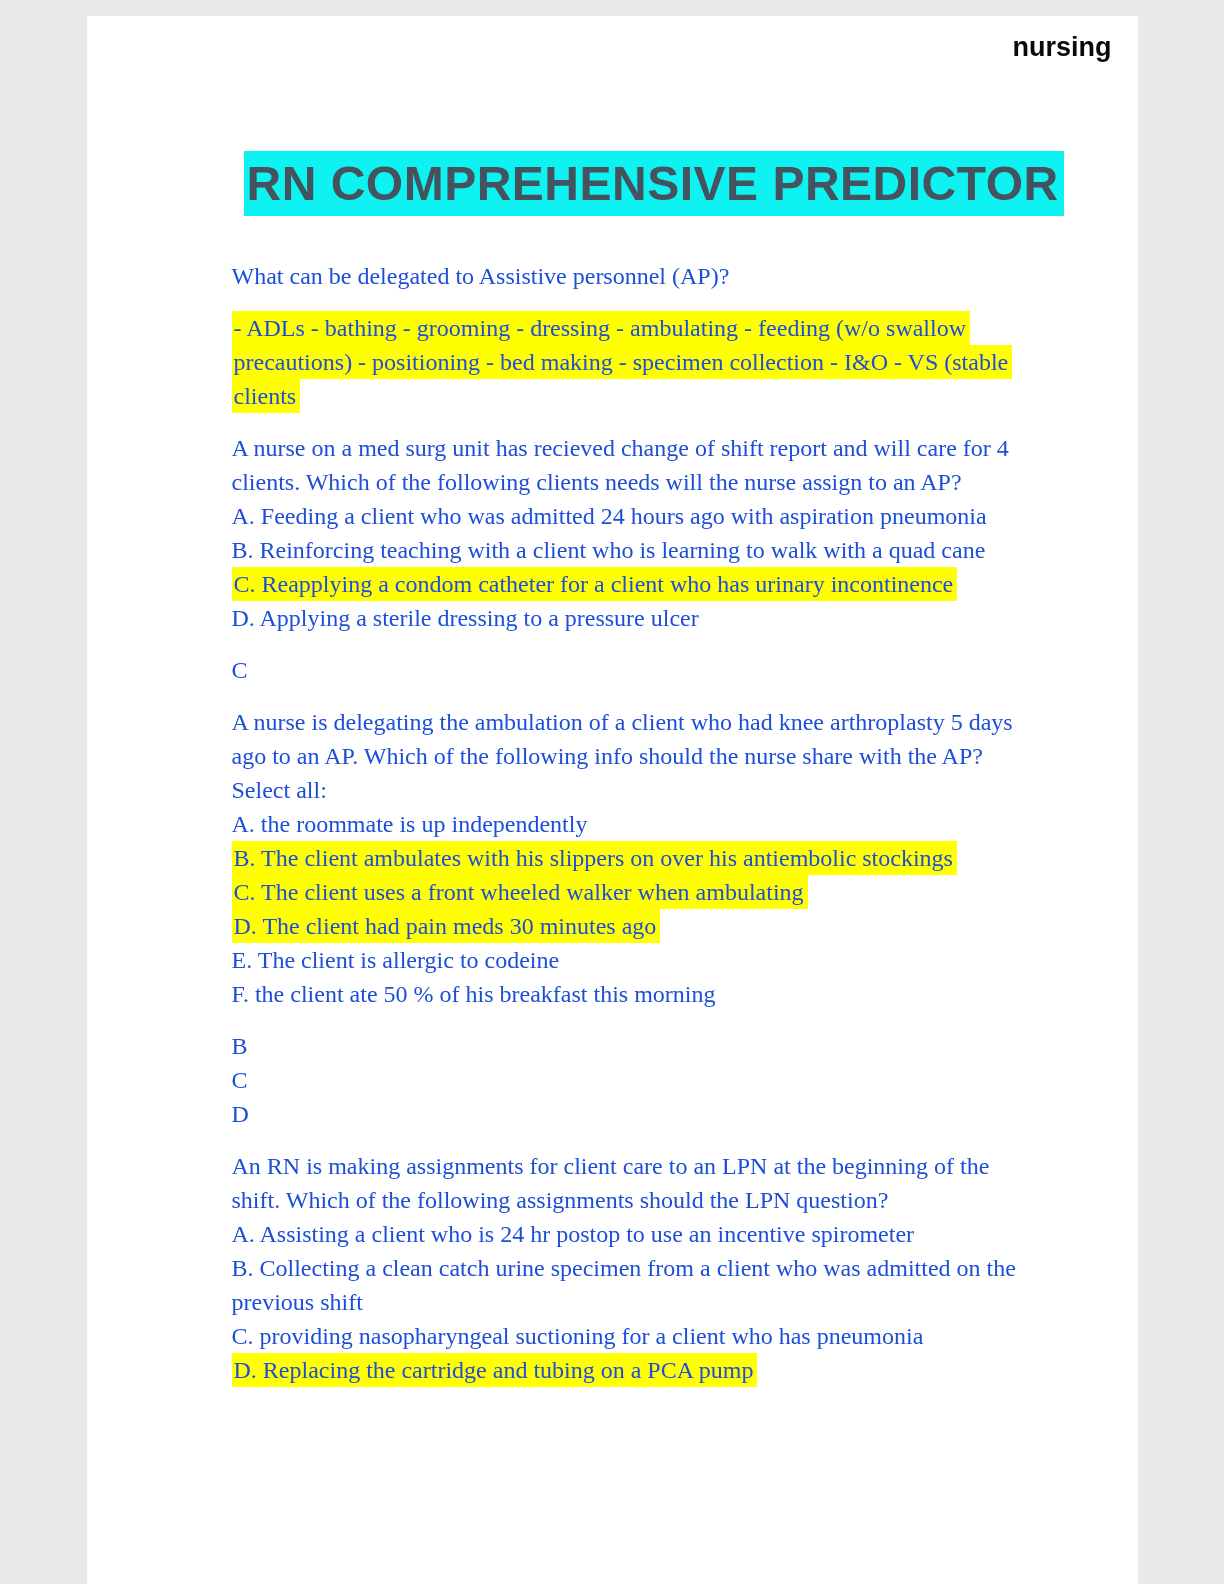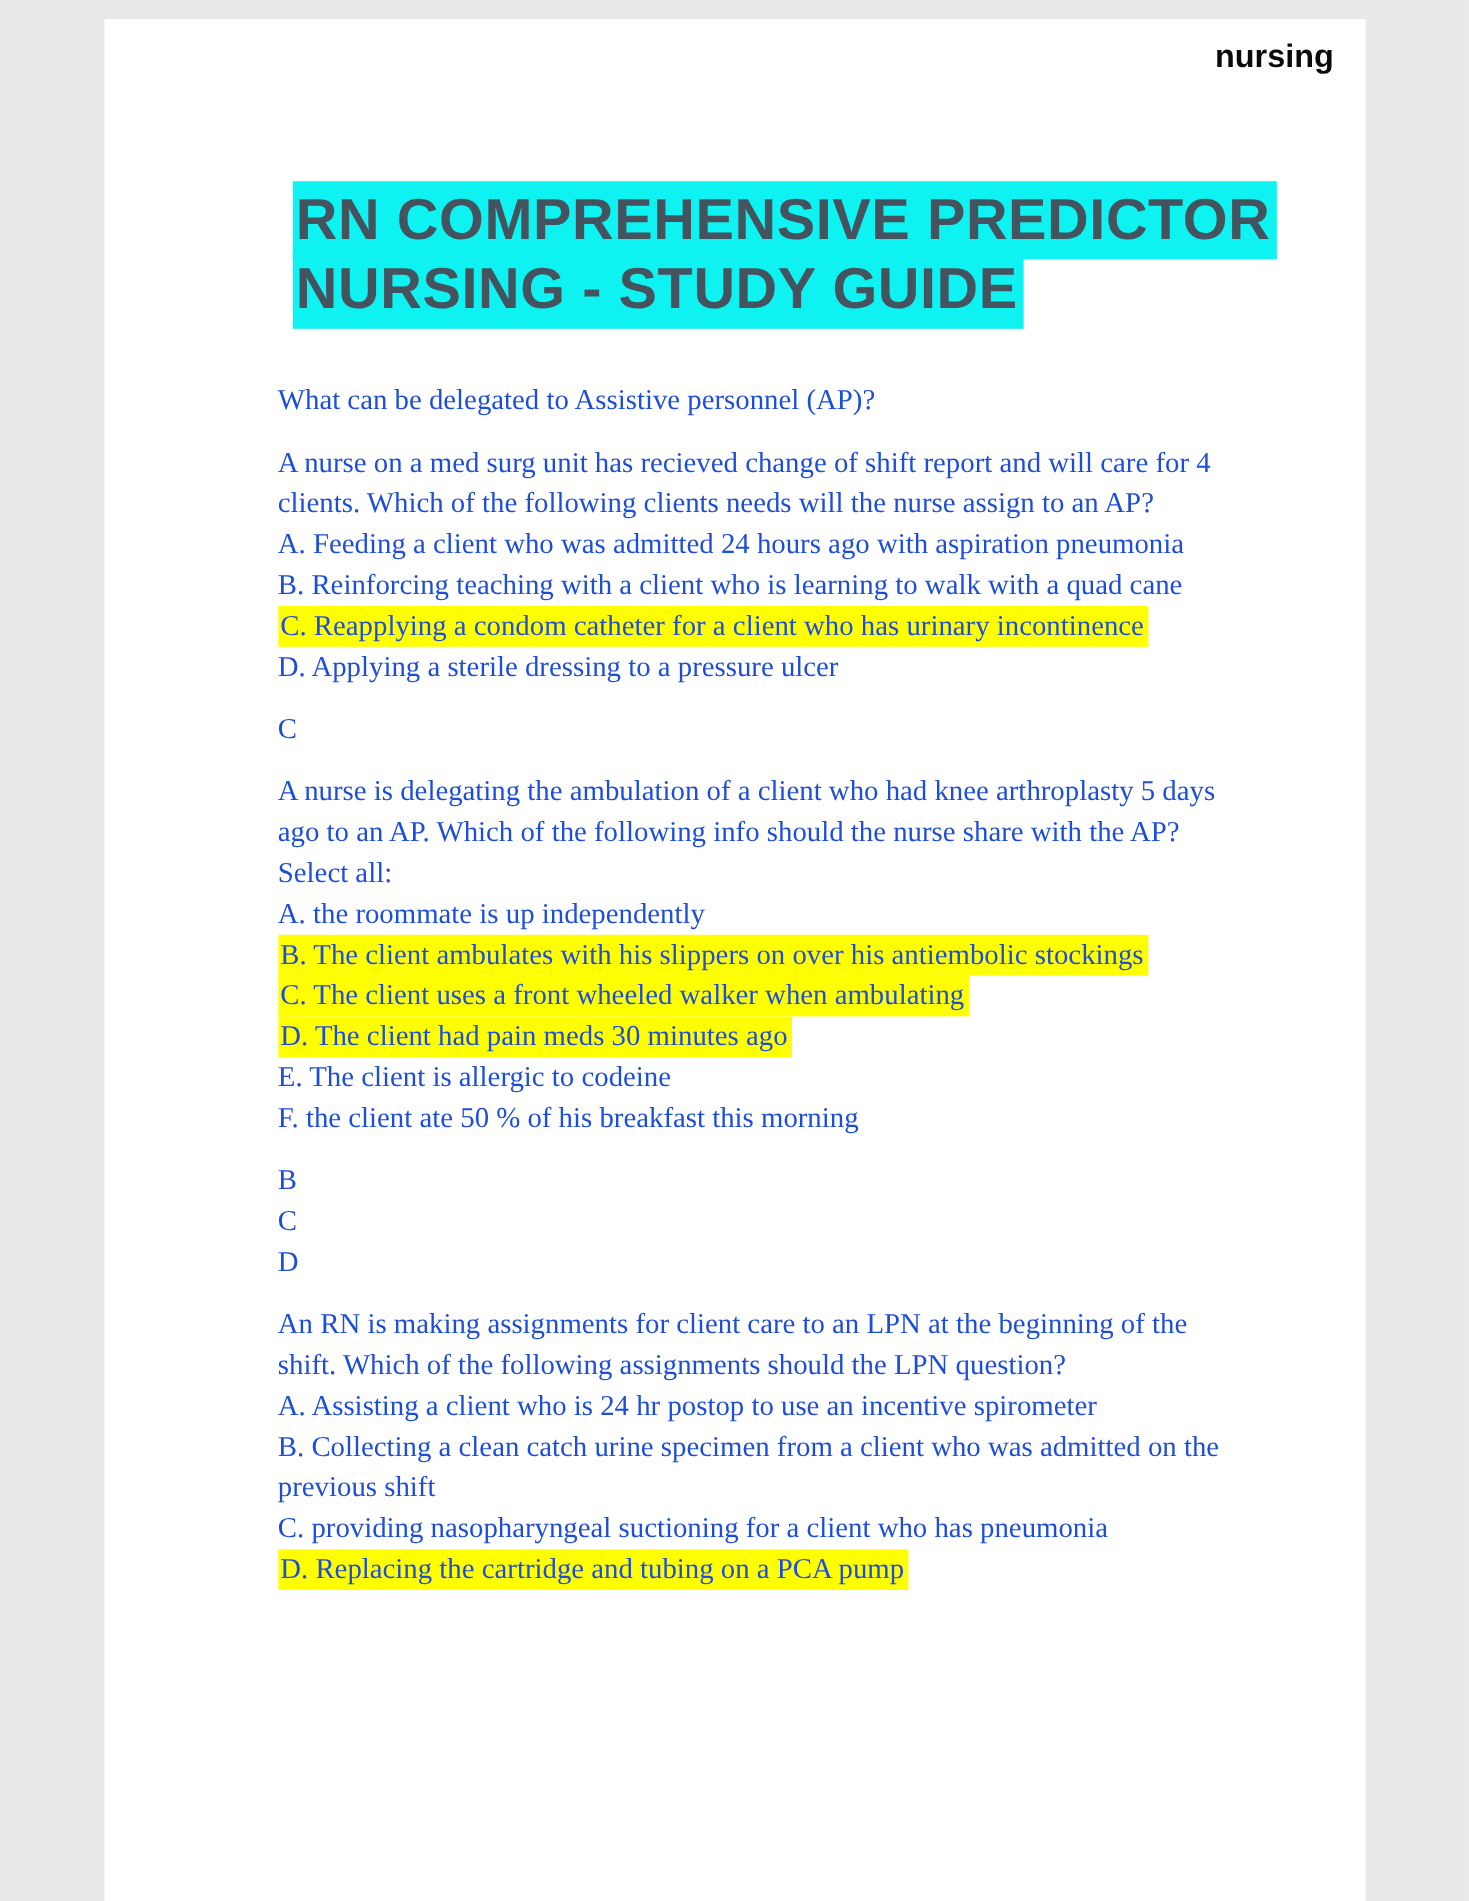--- a/index.html
+++ b/index.html
@@ -56,23 +56,24 @@
     background: var(--text-highlight, #ffff00);
     padding: 4px 4px 4px 2px;
   }
 </style>
 </head>
 <body>
 
 <div class="page">
   <div class="brand">nursing</div>
   <div class="content">
-    <h1 class="doc-title"><span class="cyan">RN COMPREHENSIVE PREDICTOR</span><br><span class="cyan">NURSING - STUDY GUIDE</span></h1>
+    <h1 class="doc-title"><span class="cyan">RN COMPREHENSIVE PREDICTOR</span><br></h1>
     <div id="blocks">
         <p class="para"><span>What can be delegated to Assistive personnel (AP)?</span></p>
+        <p class="para"><span class="hl">- ADLs - bathing - grooming - dressing - ambulating - feeding (w/o swallow</span><br><span class="hl">precautions) - positioning - bed making - specimen collection - I&amp;O - VS (stable</span><br><span class="hl">clients</span></p>
         <p class="para"><span>A nurse on a med surg unit has recieved change of shift report and will care for 4</span><br><span>clients. Which of the following clients needs will the nurse assign to an AP?</span><br><span>A. Feeding a client who was admitted 24 hours ago with aspiration pneumonia</span><br><span>B. Reinforcing teaching with a client who is learning to walk with a quad cane</span><br><span class="hl">C. Reapplying a condom catheter for a client who has urinary incontinence</span><br><span>D. Applying a sterile dressing to a pressure ulcer</span></p>
         <p class="para"><span>C</span></p>
         <p class="para"><span>A nurse is delegating the ambulation of a client who had knee arthroplasty 5 days</span><br><span>ago to an AP. Which of the following info should the nurse share with the AP?</span><br><span>Select all:</span><br><span>A. the roommate is up independently</span><br><span class="hl">B. The client ambulates with his slippers on over his antiembolic stockings</span><br><span class="hl">C. The client uses a front wheeled walker when ambulating</span><br><span class="hl">D. The client had pain meds 30 minutes ago</span><br><span>E. The client is allergic to codeine</span><br><span>F. the client ate 50 % of his breakfast this morning</span></p>
         <p class="para"><span>B</span><br><span>C</span><br><span>D</span></p>
         <p class="para"><span>An RN is making assignments for client care to an LPN at the beginning of the</span><br><span>shift. Which of the following assignments should the LPN question?</span><br><span>A. Assisting a client who is 24 hr postop to use an incentive spirometer</span><br><span>B. Collecting a clean catch urine specimen from a client who was admitted on the</span><br><span>previous shift</span><br><span>C. providing nasopharyngeal suctioning for a client who has pneumonia</span><br><span class="hl">D. Replacing the cartridge and tubing on a PCA pump</span></p>
       </div>
   </div>
 </div>
 
 </body></html>

